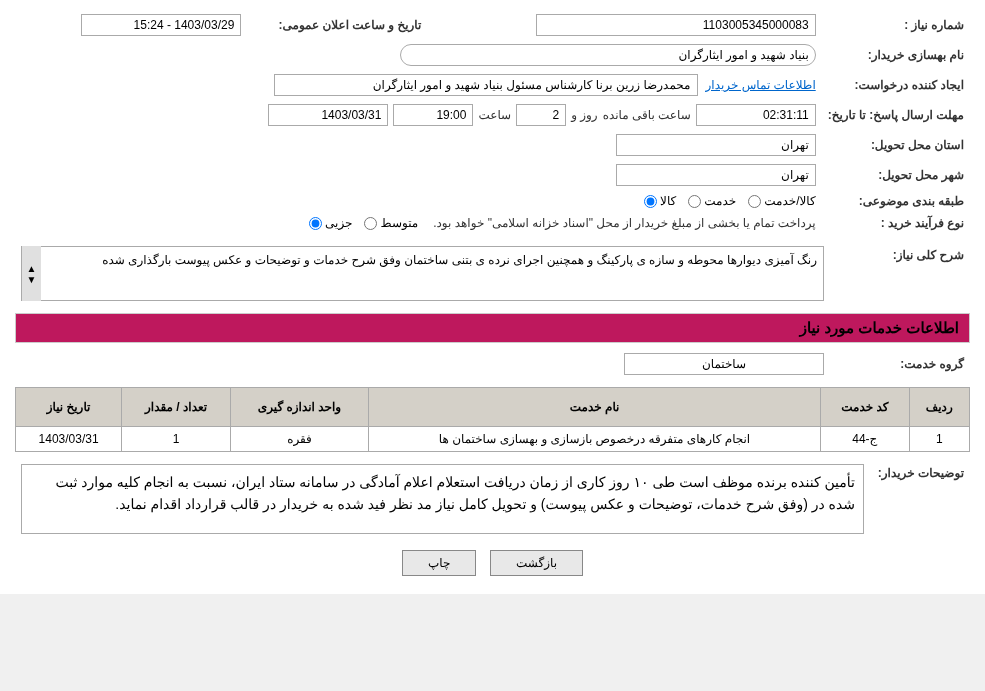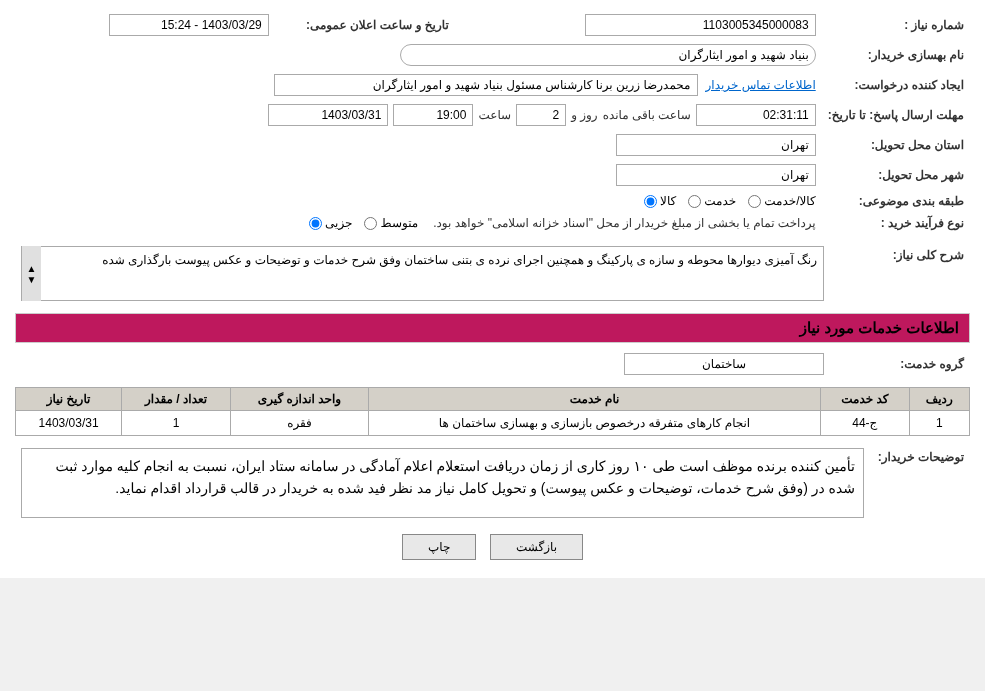--- a/index.html
+++ b/index.html
@@ -48,21 +48,21 @@
     }
     .input-box {
       border: 1px solid #aaa;
       padding: 3px 6px;
       background: #fff;
       min-height: 22px;
       display: inline-block;
       font-family: Tahoma, Arial, sans-serif;
       font-size: 12px;
     }
-    .input-wide { width: 231px; }
+    .input-wide { width: 280px; }
     .input-small { width: 120px; }
     .input-date { width: 160px; }
     .link-blue { color: #0066cc; text-decoration: underline; cursor: pointer; }
     .section-title {
       background: #be185d;
       border: 1px solid #ccc;
       padding: 5px 10px;
       font-weight: bold;
       font-size: 15px;
       margin: 8px 0 6px 0;
@@ -106,21 +106,21 @@
     
     .data-table {
       width: 100%;
       border-collapse: collapse;
       margin: 6px 0;
       font-size: 12px;
     }
     .data-table th {
       background: #d4d0c8;
       border: 1px solid #aaa;
-      padding: 4px 8px;
+      padding: 12px 8px;
       text-align: center;
       font-weight: bold;
     }
     .data-table td {
       border: 1px solid #aaa;
       padding: 5px 8px;
       text-align: center;
       background: #fff;
     }
     .data-table tr:nth-child(even) td { background: #f9f9f9; }

